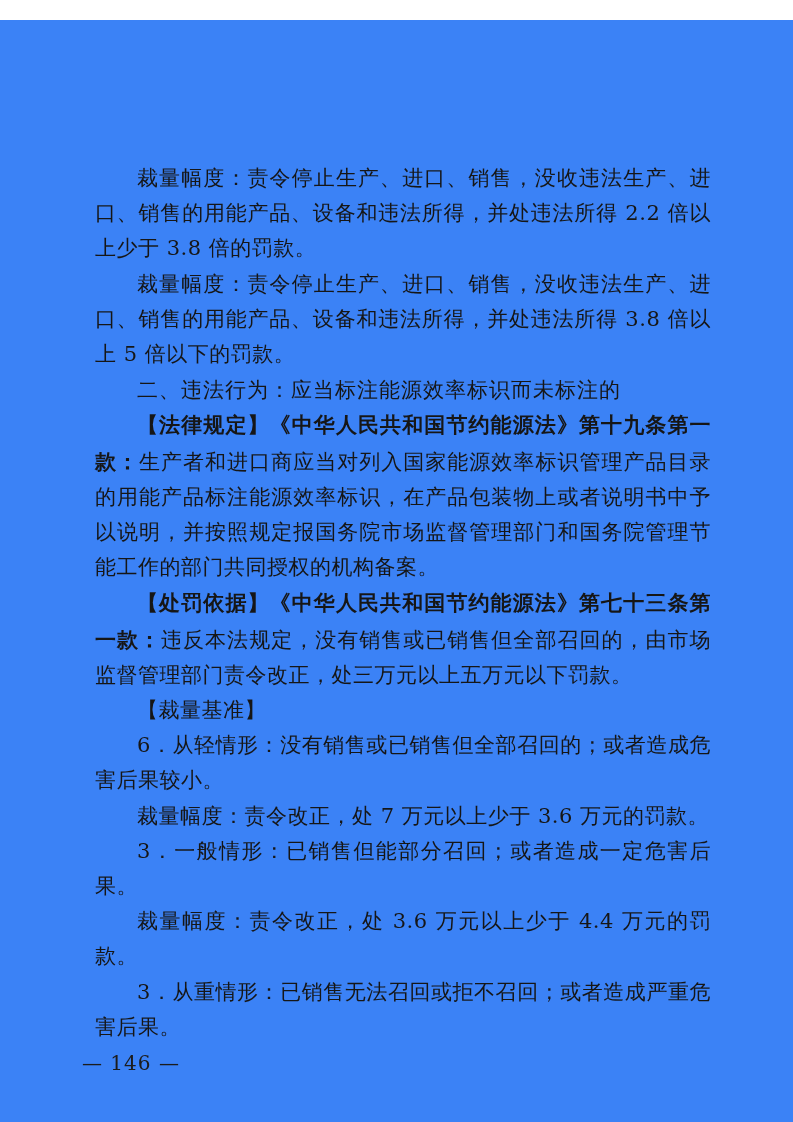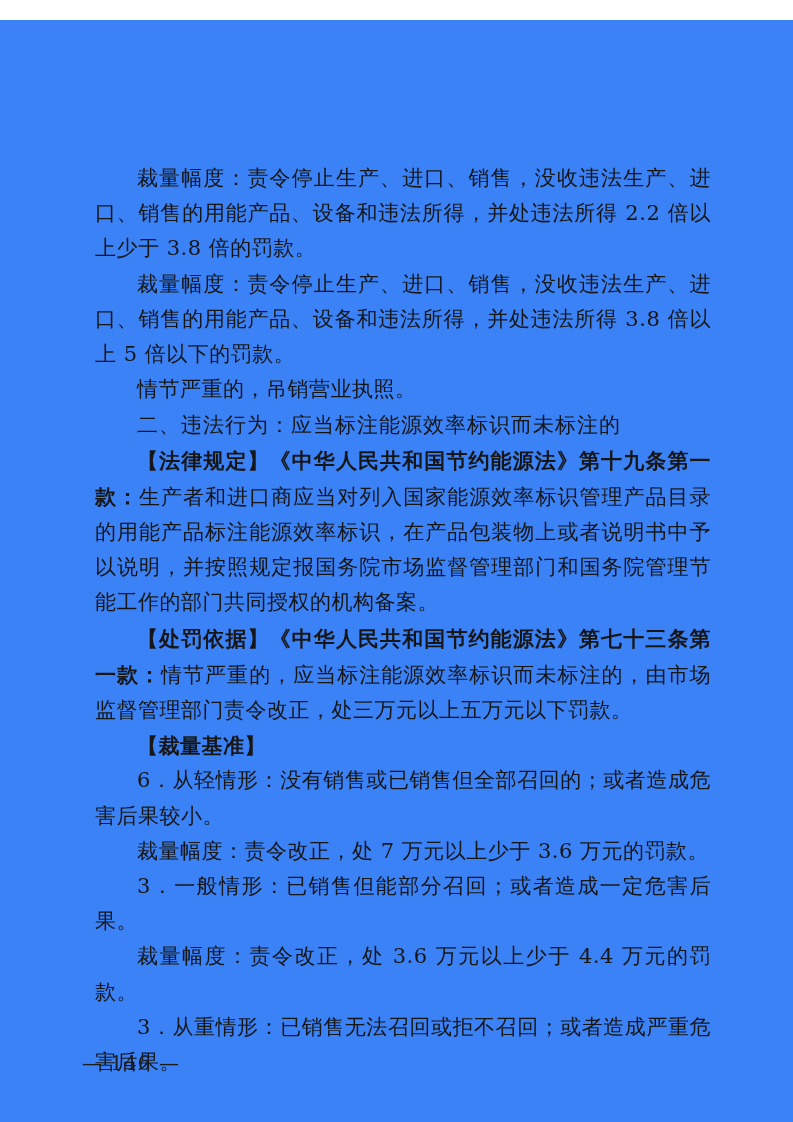--- a/index.html
+++ b/index.html
@@ -27,21 +27,21 @@
   .para {
     text-indent: 2em;
   }
   .heading-black {
     font-family: "Liberation Sans", "DejaVu Sans", sans-serif;
     font-weight: normal;
     text-indent: 2em;
     letter-spacing: 1px;
   }
   .subheading-bold {
-    font-weight: bold;
+    font-weight: normal;
     text-indent: 2em;
   }
   .run-bold {
     font-weight: bold;
   }
   .page-footer {
     position: absolute;
     left: 82px;
     top: 1031px;
     font-size: 20px;
@@ -54,27 +54,26 @@
 
 <div class="sheet">
 
   <main class="content">
 
     <p class="para">裁量幅度：责令停止生产、进口、销售，没收违法生产、进口、销售的用能产品、设备和违法所得，并处违法所得 2.2 倍以上少于 3.8 倍的罚款。</p>
 
 
     <p class="para">裁量幅度：责令停止生产、进口、销售，没收违法生产、进口、销售的用能产品、设备和违法所得，并处违法所得 3.8 倍以上 5 倍以下的罚款。</p>
 
-    <p class="para">情节严重的，吊销营业执照。</p>
 
     <p class="heading-black">二、违法行为：应当标注能源效率标识而未标注的</p>
 
     <p class="para"><span class="run-bold">【法律规定】《中华人民共和国节约能源法》第十九条第一款：</span><span>生产者和进口商应当对列入国家能源效率标识管理产品目录的用能产品标注能源效率标识，在产品包装物上或者说明书中予以说明，并按照规定报国务院市场监督管理部门和国务院管理节能工作的部门共同授权的机构备案。</span></p>
 
-    <p class="para"><span class="run-bold">【处罚依据】《中华人民共和国节约能源法》第七十三条第一款：</span><span>情节严重的，应当标注能源效率标识而未标注的，由市场监督管理部门责令改正，处三万元以上五万元以下罚款。</span></p>
+    <p class="para"><span class="run-bold">【处罚依据】《中华人民共和国节约能源法》第七十三条第一款：</span><span>违反本法规定，没有销售或已销售但全部召回的，由市场监督管理部门责令改正，处三万元以上五万元以下罚款。</span></p>
 
     <p class="subheading-bold">【裁量基准】</p>
 
     <p class="para">6．从轻情形：没有销售或已销售但全部召回的；或者造成危害后果较小。</p>
 
     <p class="para">裁量幅度：责令改正，处 7 万元以上少于 3.6 万元的罚款。</p>
 
     <p class="para">3．一般情形：已销售但能部分召回；或者造成一定危害后果。</p>
 
     <p class="para">裁量幅度：责令改正，处 3.6 万元以上少于 4.4 万元的罚款。</p>

